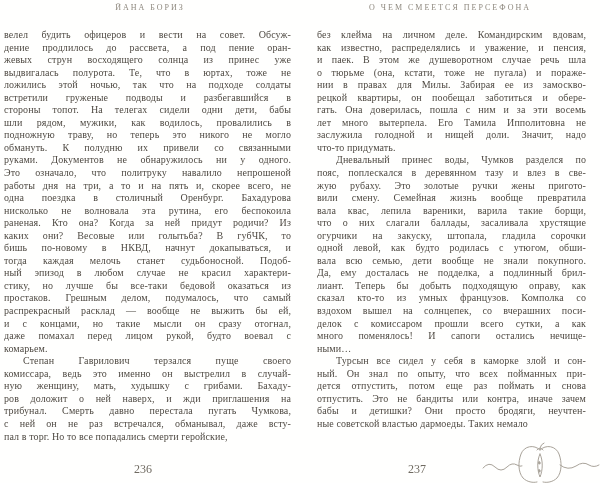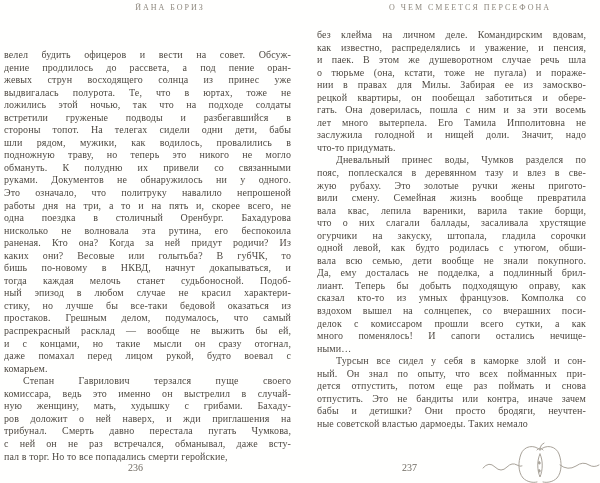--- a/index.html
+++ b/index.html
@@ -28,27 +28,26 @@
   .running-head {
     position: absolute;
     top: 3px;
     left: 0;
     width: 100%;
     text-align: center;
     font-size: 8px;
     letter-spacing: 2px;
     color: #8e887e;
     white-space: nowrap;
-    margin-left: 20px;
   }
   .text-block {
     position: absolute;
     top: 29px;
   }
-  .page.left  .text-block { left: 4px;  width: 287px; margin-top: 20px; }
+  .page.left  .text-block { left: 4px;  width: 287px; }
   .page.right .text-block { left: 17px; width: 269px; }
 
   .para { margin: 0; padding: 0; }
   .line {
     height: 12.55px;
     line-height: 12.55px;
     font-size: 10px;
     letter-spacing: 0.1px;
     text-align: justify;
     text-align-last: justify;
@@ -59,21 +58,22 @@
   .line.last {
     text-align-last: left;
     -moz-text-align-last: left;
   }
   .line.indent { padding-left: 19px; }
 
   .folio {
     position: absolute;
     top: 462px;
     width: 30px;
-    font-size: 10px;
+    text-align: center;
+    font-size: 12px;
     color: #6f6a61;
   }
   .page.left  .folio { left: 128px; }
   .page.right .folio { left: 102px; }
 
   .illustration {
     position: absolute;
     right: 0;
     bottom: 0;
     width: 118px;

